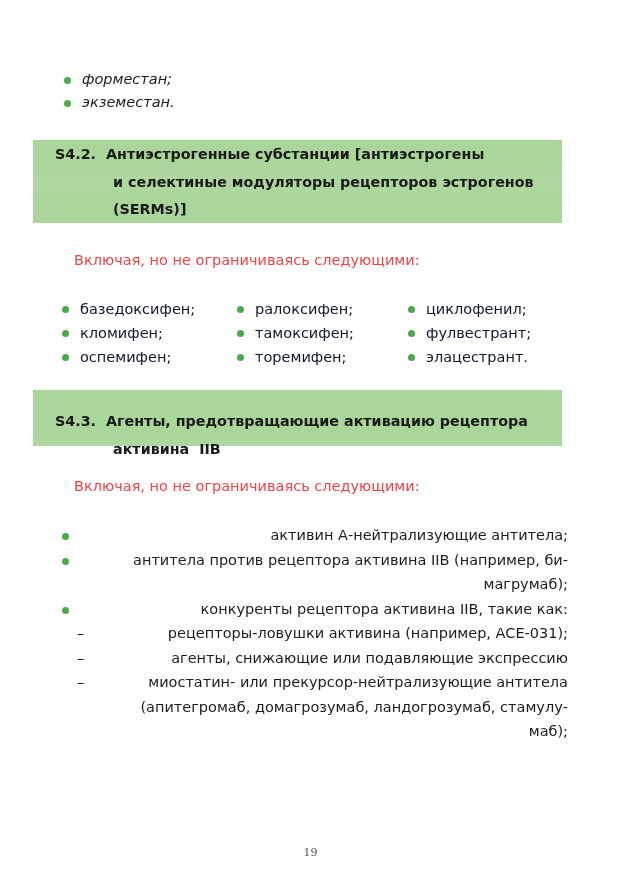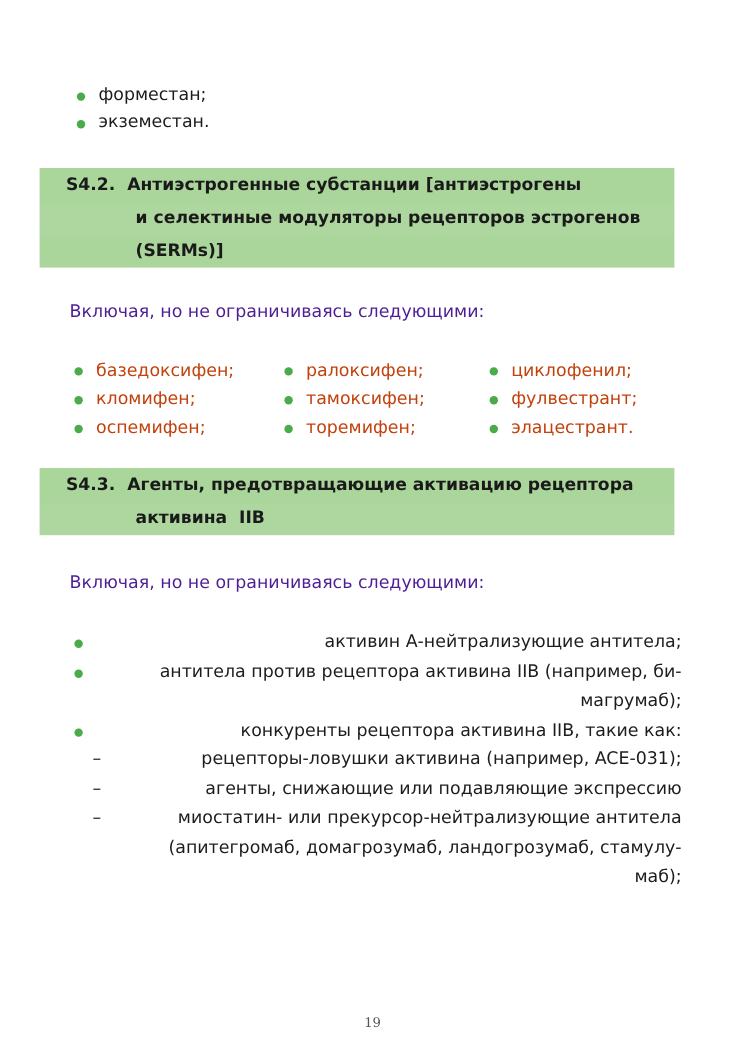--- a/index.html
+++ b/index.html
@@ -27,20 +27,21 @@
     list-style: none;
     margin: 0;
     padding: 0;
   }
   .blist li {
     position: relative;
     padding-left: 24px;
     font-size: 14.5px;
     line-height: 23px;
     color: #1c1c1c;
+    font-style: italic;
   }
   .blist li::before {
     content: "";
     position: absolute;
     left: 6px;
     top: 9px;
     width: 7px;
     height: 7px;
     border-radius: 50%;
     background: #4bab4b;
@@ -69,29 +70,29 @@
     color: #1a1a1a;
     padding-left: 22px;
     white-space: pre;
   }
   .band .hline.i1 { padding-left: 80px; }
   .band .hline.i2 { padding-left: 80px; }
   
   .band .hline:nth-child(2) { background: rgba(255,255,255,0.045); }
 
   #band-s42 { top: 140px; height: 83px; padding-top: 1px; }
-  #band-s43 { top: 390px; height: 56px; padding-top: 1px; }
+  #band-s43 { top: 390px; height: 56px; padding-top: 18px; }
 
   
   .intro {
     position: absolute;
-    left: 58px;
+    left: 74px;
     font-size: 14.5px;
     line-height: 22px;
-    color: #4c1d95;
+    color: #ef4444;
     white-space: pre;
   }
   #intro-1 { top: 249px; }
   #intro-2 { top: 475px; }
 
   
   #drug-columns {
     position: absolute;
     left: 58px;
     top: 297px;
@@ -108,21 +109,21 @@
     list-style: none;
     margin: 0;
     padding: 0;
   }
   .dcol li {
     position: relative;
     padding-left: 22px;
     font-size: 14.5px;
     line-height: 24px;
     white-space: pre;
-    color: #c2410c;
+    color: #0f172a;
   }
   .dcol li::before {
     content: "";
     position: absolute;
     left: 4px;
     top: 9px;
     width: 7px;
     height: 7px;
     border-radius: 50%;
     background: #4bab4b;

